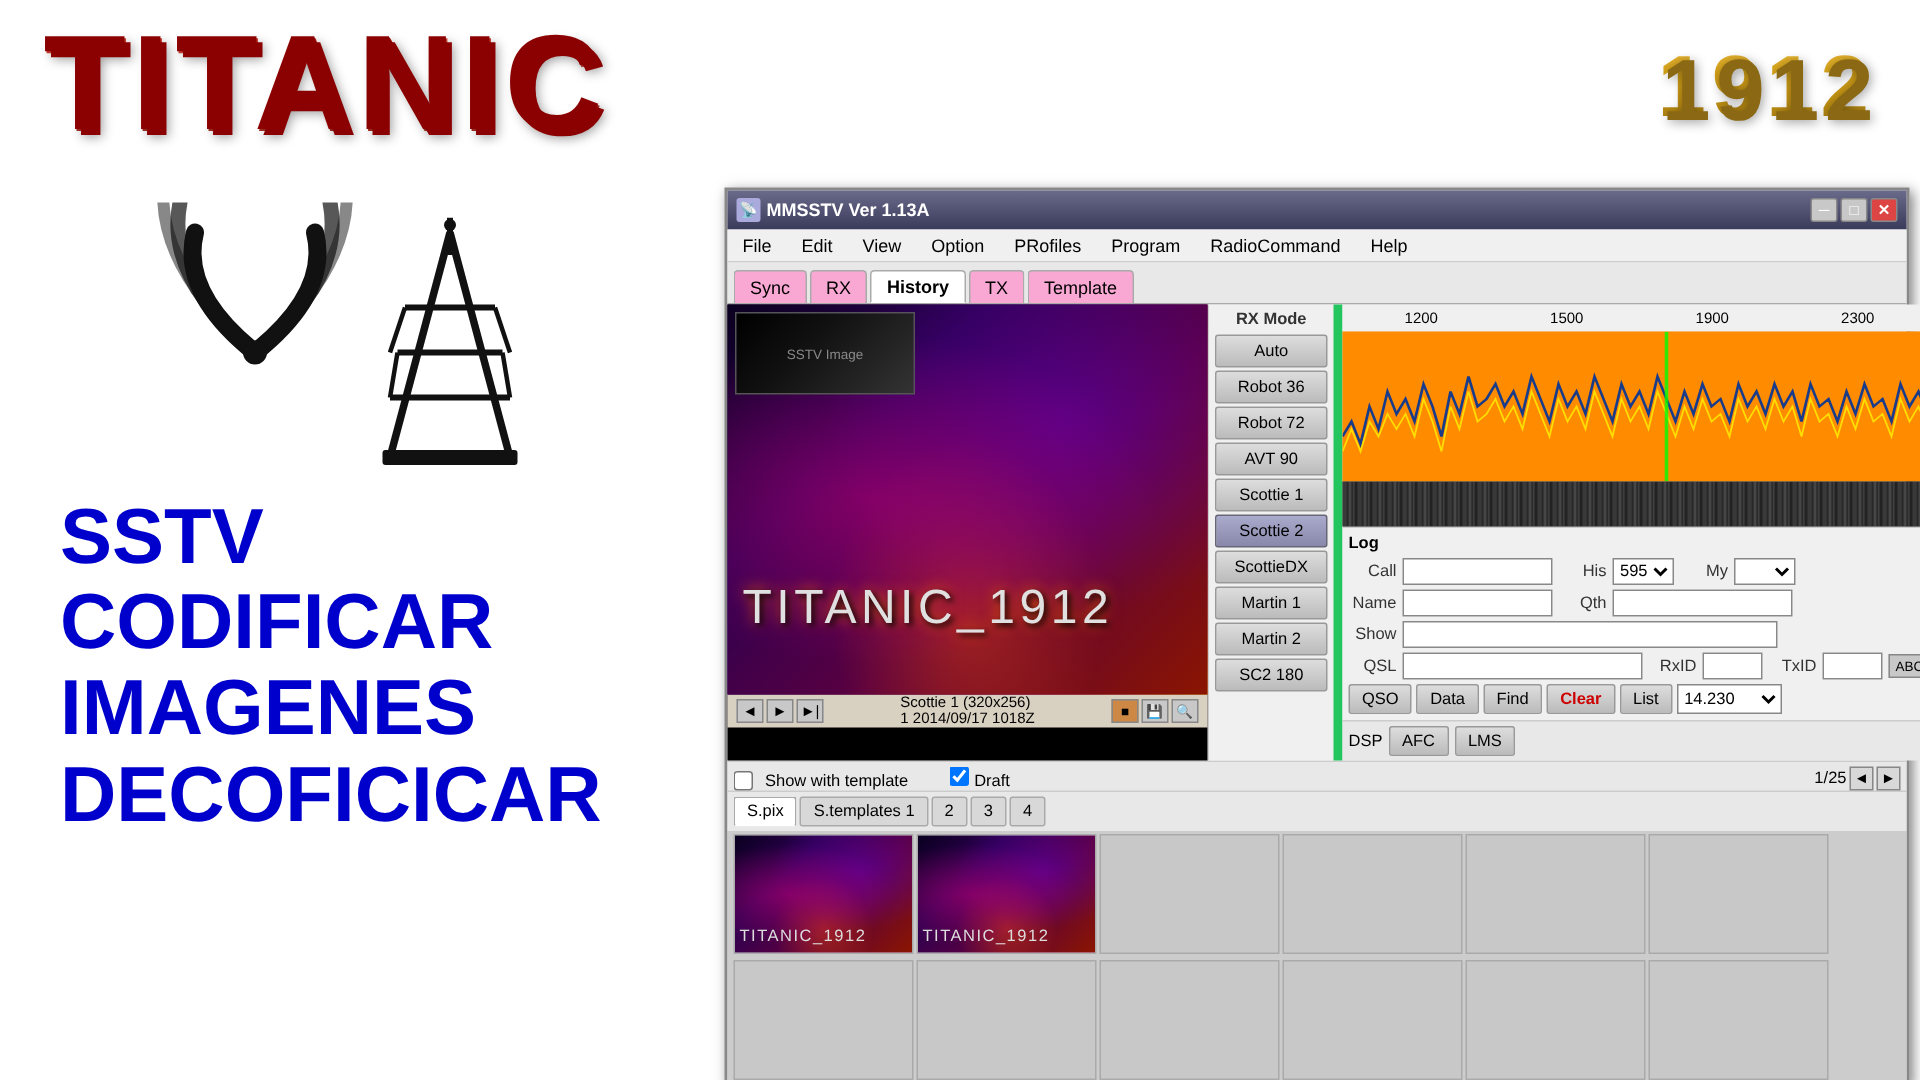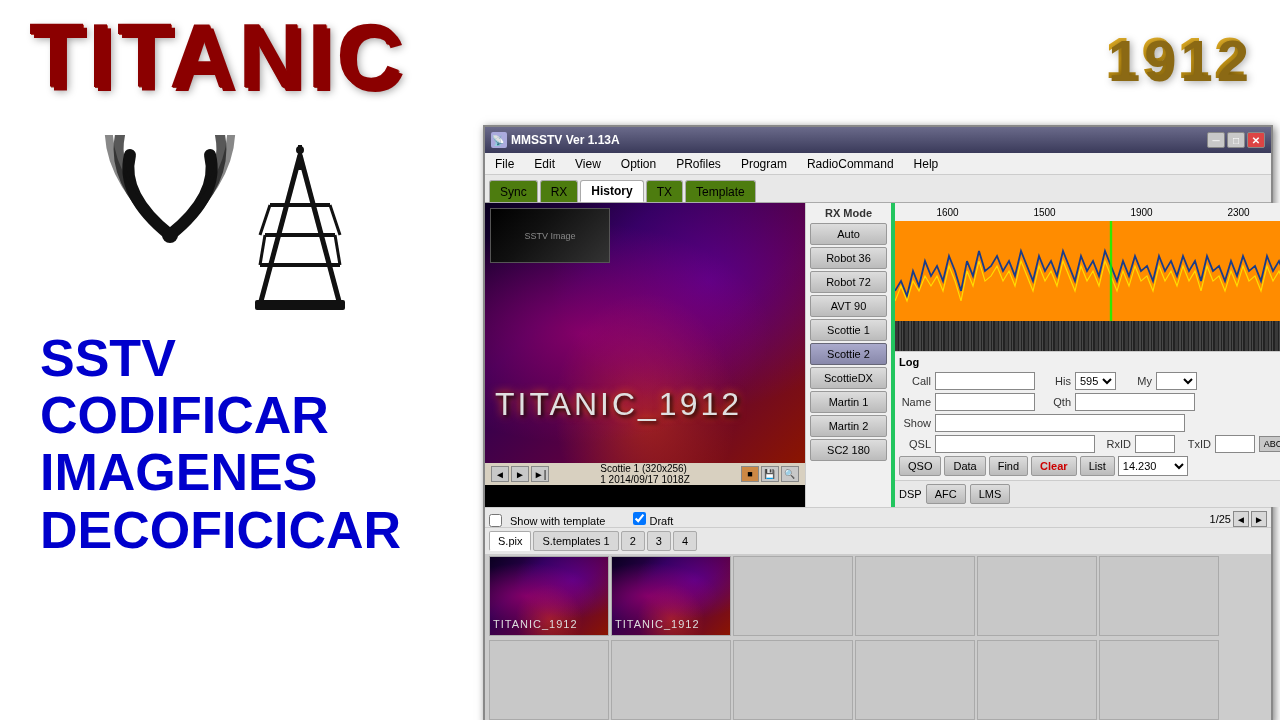--- a/index.html
+++ b/index.html
@@ -195,21 +195,21 @@
       padding: 0 4px;
       border-bottom: 1px solid #aaa;
       gap: 2px;
     }
 
     .tab-btn {
       height: 22px;
       padding: 0 10px;
       border: 1px solid #aaa;
       border-bottom: none;
-      background: #4d7c0f;
+      background: #f9a8d4;
       font-size: 12px;
       cursor: pointer;
       border-radius: 3px 3px 0 0;
     }
 
     .tab-btn.active {
       background: #fff;
       border-bottom: 1px solid #fff;
       font-weight: bold;
     }
@@ -286,21 +286,21 @@
       justify-content: center;
       font-size: 9px;
       cursor: pointer;
     }
 
     
     .rx-mode-panel {
       width: 90px;
       background: #f0f0f0;
       border-left: 1px solid #ccc;
-      border-right: 4px solid #22c55e;
+      border-right: 6px solid #22c55e;
       padding: 4px;
       flex-shrink: 0;
     }
 
     .rx-mode-title {
       font-size: 11px;
       font-weight: bold;
       text-align: center;
       margin-bottom: 4px;
       color: #333;
@@ -691,21 +691,21 @@
       <div class="rx-btn selected">Scottie 2</div>
       <div class="rx-btn">ScottieDX</div>
       <div class="rx-btn">Martin 1</div>
       <div class="rx-btn">Martin 2</div>
       <div class="rx-btn">SC2 180</div>
     </div>
 
     <div class="right-panel">
 
       <div class="spectrum-labels">
-        <span>1600</span>
+        <span>1200</span>
         <span>1500</span>
         <span>1900</span>
         <span>2300</span>
       </div>
 
       <div class="spectrum-display">
         <svg class="spectrum-svg" viewBox="0 0 330 100" preserveAspectRatio="none">
           <rect width="330" height="100" fill="#ff8c00"></rect>
 
           <polyline points="0,70 5,60 10,75 15,50 20,65 25,40 30,55 35,45 40,60 45,35 50,50 55,70 60,40 65,55 70,30 75,50 80,45 85,35 90,50 95,40 100,55 105,30 110,45 115,60 120,35 125,50 130,40 135,55 140,30 145,45 150,60 155,35 160,50 165,40 170,55 175,30 180,45 185,60 190,40 195,55 200,35 205,50 210,45 215,60 220,35 225,50 230,40 235,55 240,35 245,50 250,40 255,60 260,35 265,50 270,45 275,60 280,40 285,55 290,35 295,50 300,45 305,60 310,35 315,50 320,40 325,55 330,45" fill="none" stroke="#003399" stroke-width="1.5" opacity="0.9"></polyline>

